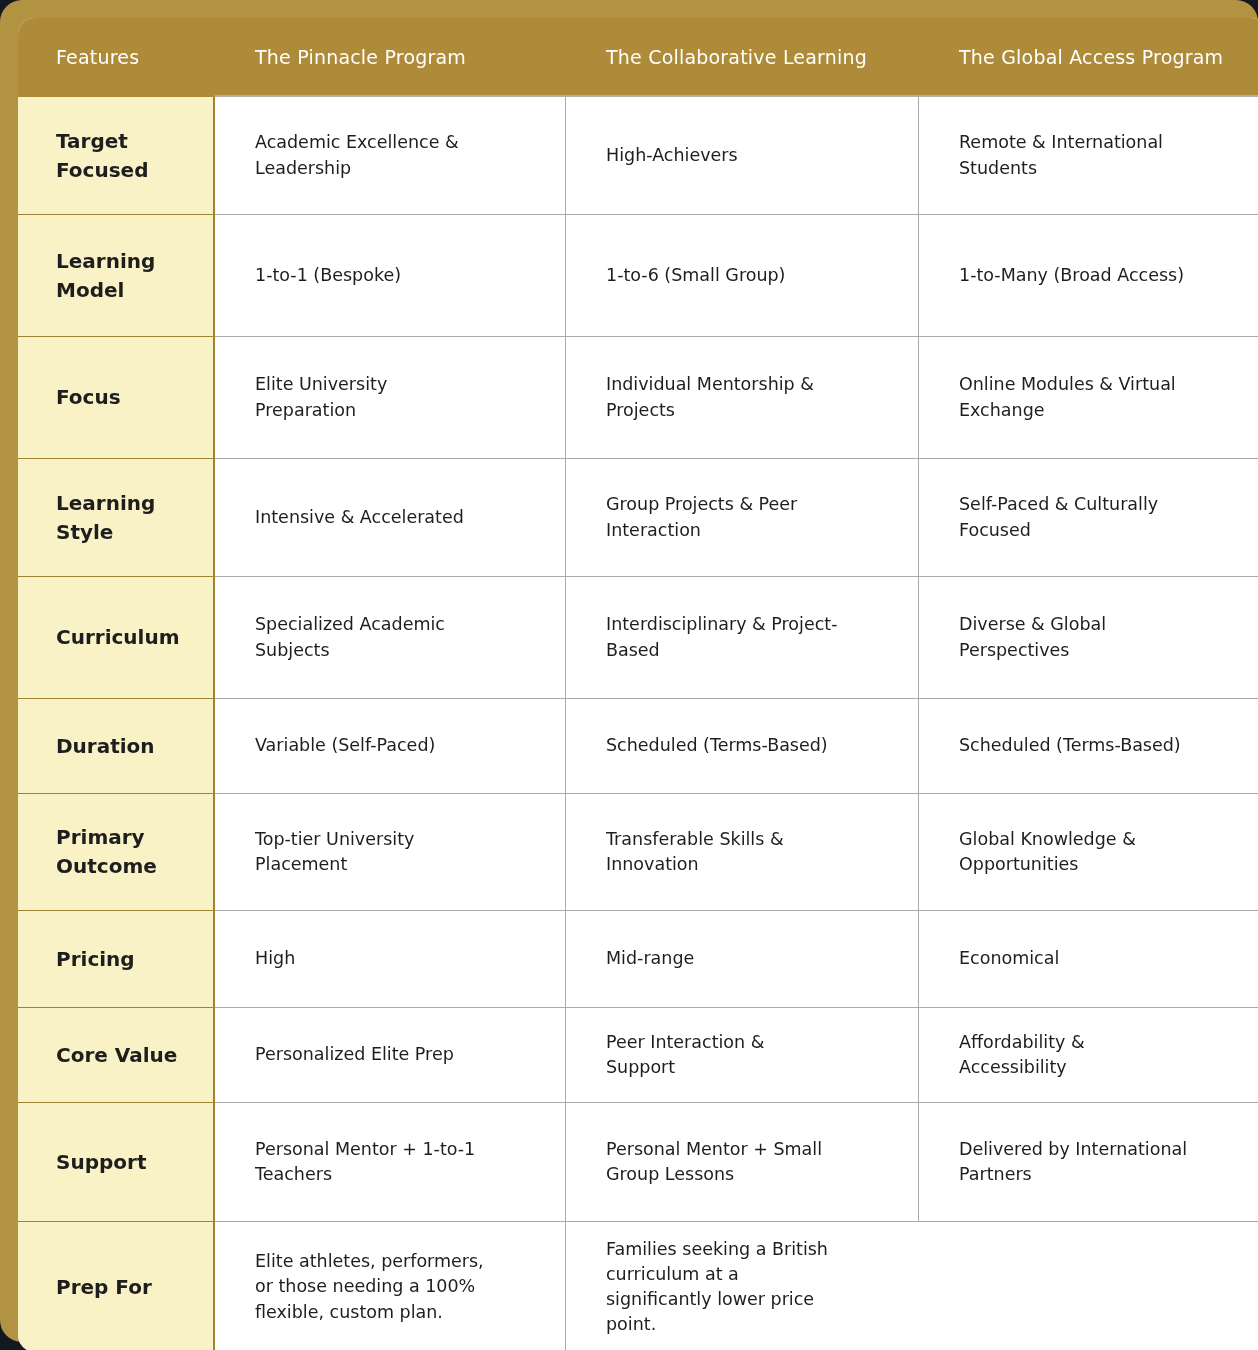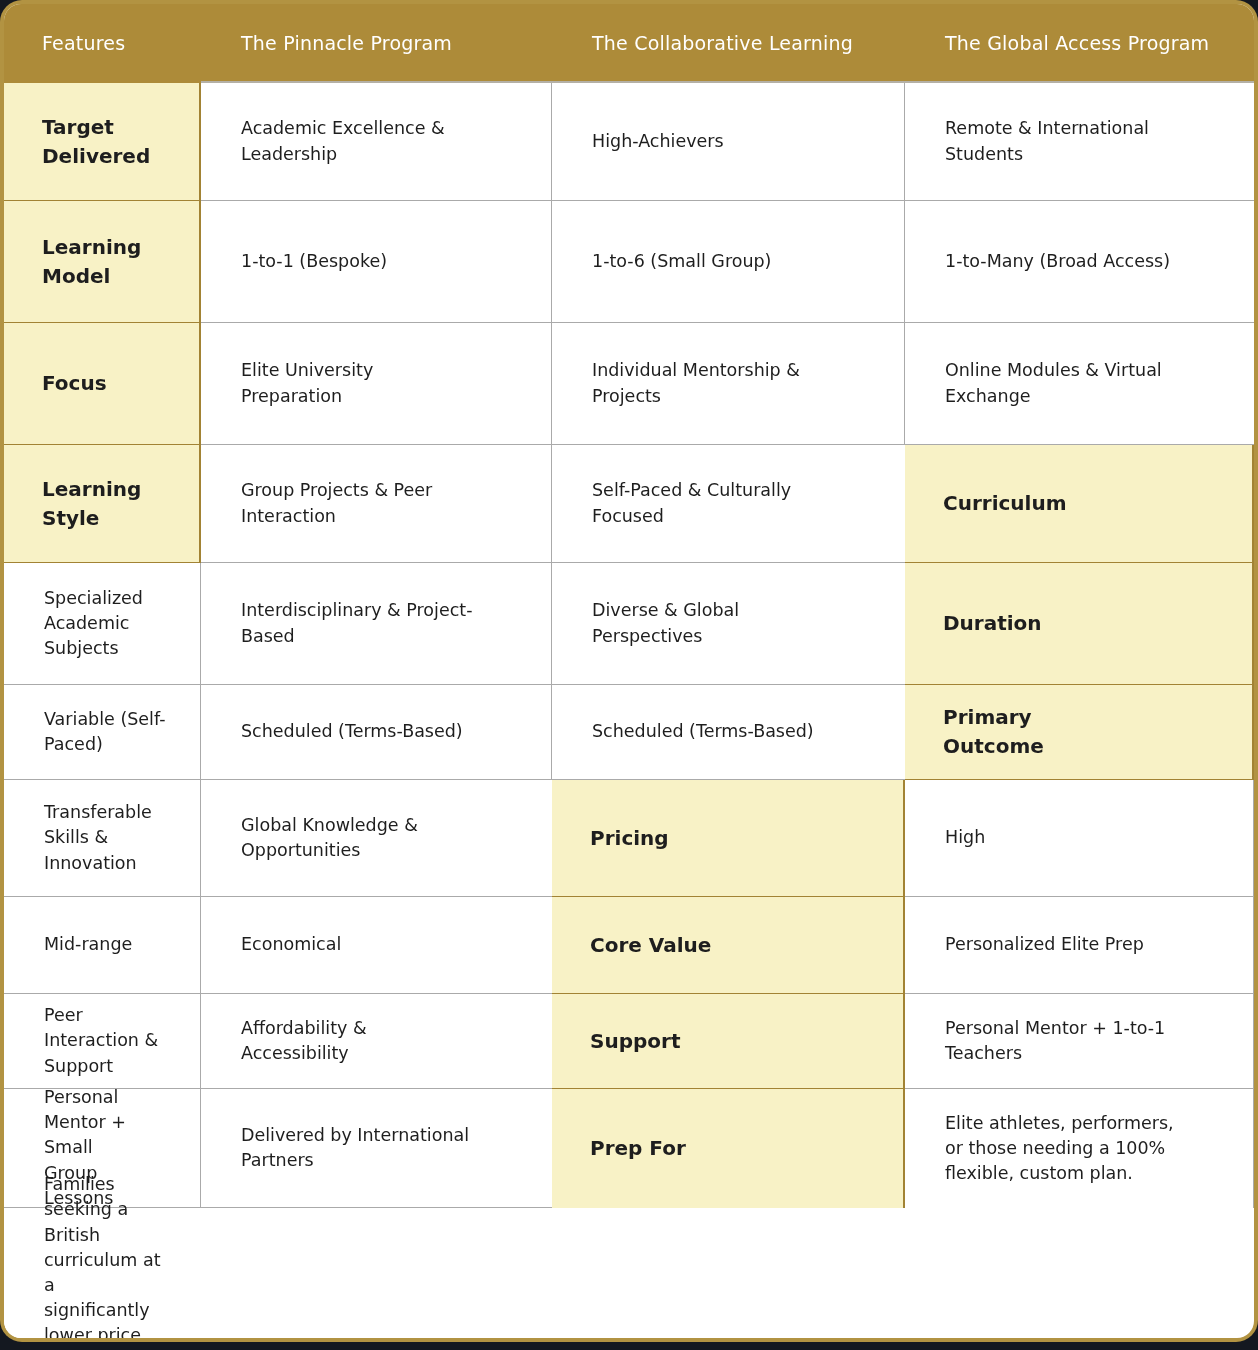--- a/index.html
+++ b/index.html
@@ -19,21 +19,21 @@
     width:1258px;height:1350px;
     background:var(--page-dark);
     font-family:"DejaVu Sans","Liberation Sans",sans-serif;
     color:var(--text-dark);
   }
   .table-frame{
     position:absolute;top:0;left:0;
     width:1258px;height:1342px;
     background:var(--frame-gold);
     border-radius:22px;
-    padding:4px;
+    padding:18px;
   }
   .comparison-table{
     width:1250px;height:1334px;
     border-radius:17px;
     overflow:hidden;
     display:grid;
     grid-template-columns:197px 351px 353px 349px;
     grid-template-rows:79px 118px 122px 122px 118px 122px 95px 117px 97px 95px 119px 130px;
     background:var(--cell-white);
   }
@@ -75,21 +75,21 @@
 
 <div class="table-frame">
   <div class="comparison-table">
 
     <div class="hcell first">Features</div>
     <div class="hcell">The Pinnacle Program</div>
     <div class="hcell">The Collaborative Learning</div>
     <div class="hcell">The Global Access Program</div>
 
     <div class="feat">Target
-Delivered</div>
+Focused</div>
     <div class="cell">Academic Excellence &amp;
 Leadership</div>
     <div class="cell">High-Achievers</div>
     <div class="cell c-last">Remote &amp; International
 Students</div>
 
     <div class="feat">Learning
 Model</div>
     <div class="cell">1-to-1 (Bespoke)</div>
     <div class="cell">1-to-6 (Small Group)</div>
@@ -98,40 +98,43 @@
     <div class="feat">Focus</div>
     <div class="cell">Elite University
 Preparation</div>
     <div class="cell">Individual Mentorship &amp;
 Projects</div>
     <div class="cell c-last">Online Modules &amp; Virtual
 Exchange</div>
 
     <div class="feat">Learning
 Style</div>
+    <div class="cell">Intensive &amp; Accelerated</div>
     <div class="cell">Group Projects &amp; Peer
 Interaction</div>
     <div class="cell c-last">Self-Paced &amp; Culturally
 Focused</div>
 
     <div class="feat">Curriculum</div>
     <div class="cell">Specialized Academic
 Subjects</div>
     <div class="cell">Interdisciplinary &amp; Project-
 Based</div>
     <div class="cell c-last">Diverse &amp; Global
 Perspectives</div>
 
     <div class="feat">Duration</div>
     <div class="cell">Variable (Self-Paced)</div>
     <div class="cell">Scheduled (Terms-Based)</div>
     <div class="cell c-last">Scheduled (Terms-Based)</div>
 
     <div class="feat">Primary
 Outcome</div>
+    <div class="cell">Top-tier University
+Placement</div>
     <div class="cell">Transferable Skills &amp;
 Innovation</div>
     <div class="cell c-last">Global Knowledge &amp;
 Opportunities</div>
 
     <div class="feat">Pricing</div>
     <div class="cell">High</div>
     <div class="cell">Mid-range</div>
     <div class="cell c-last">Economical</div>
 

